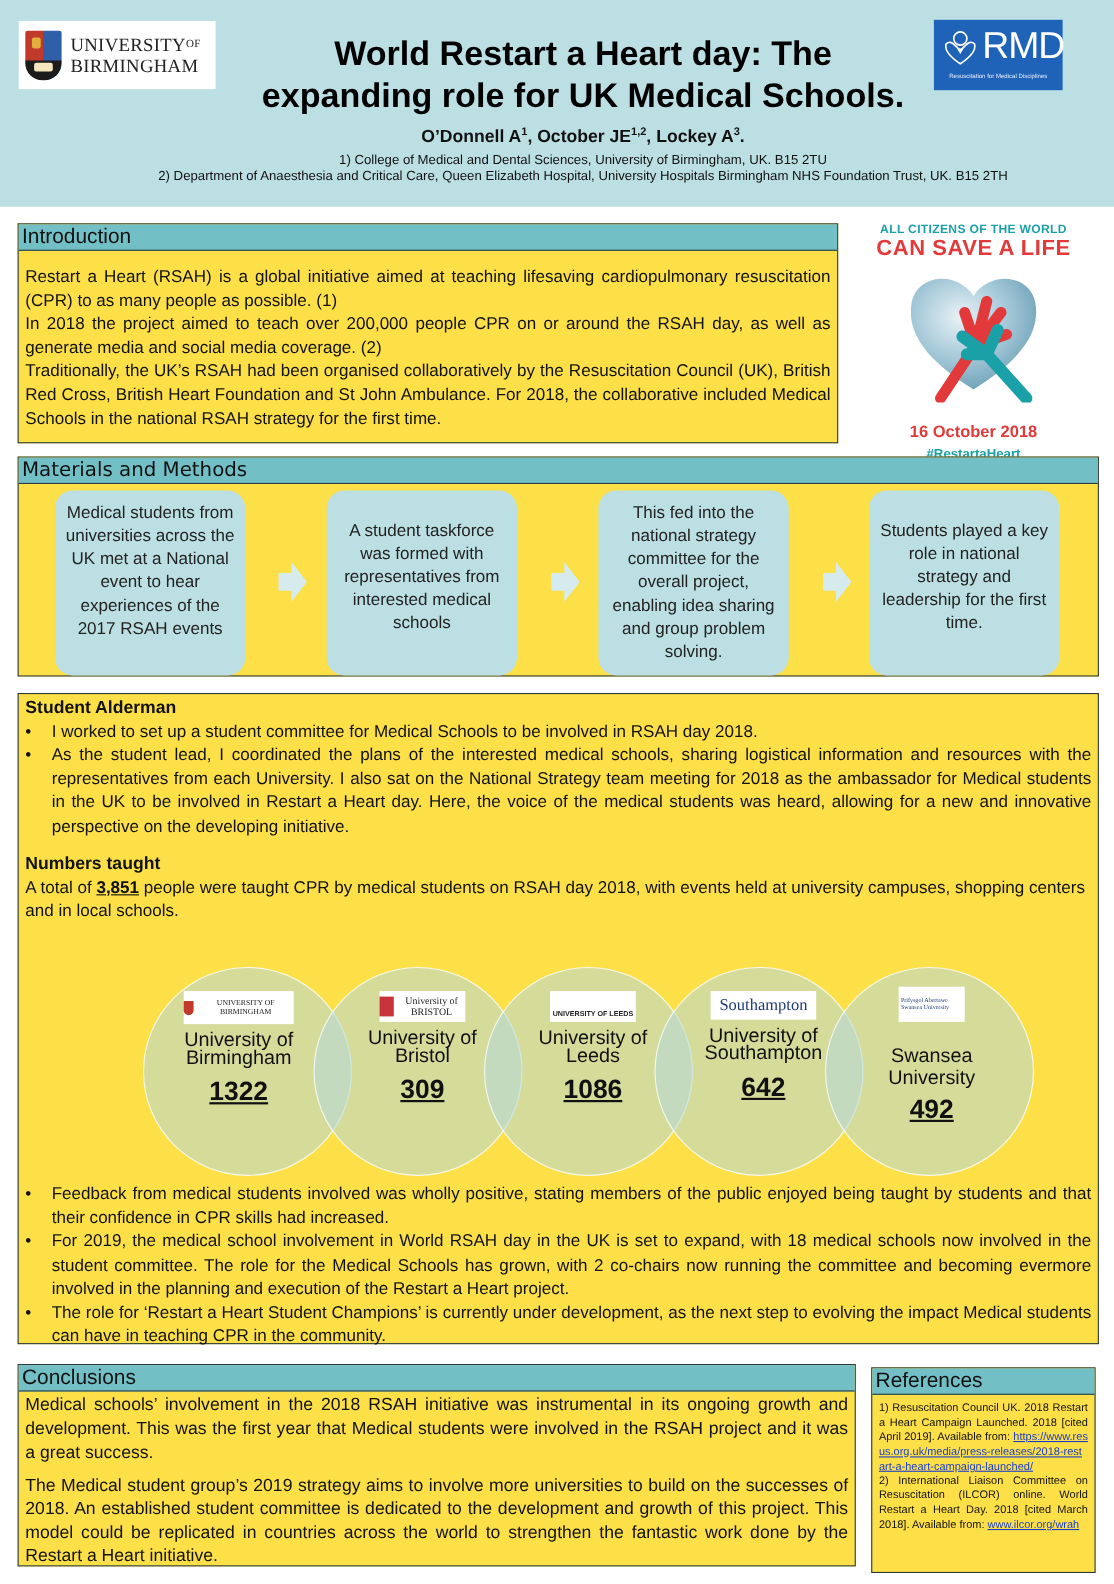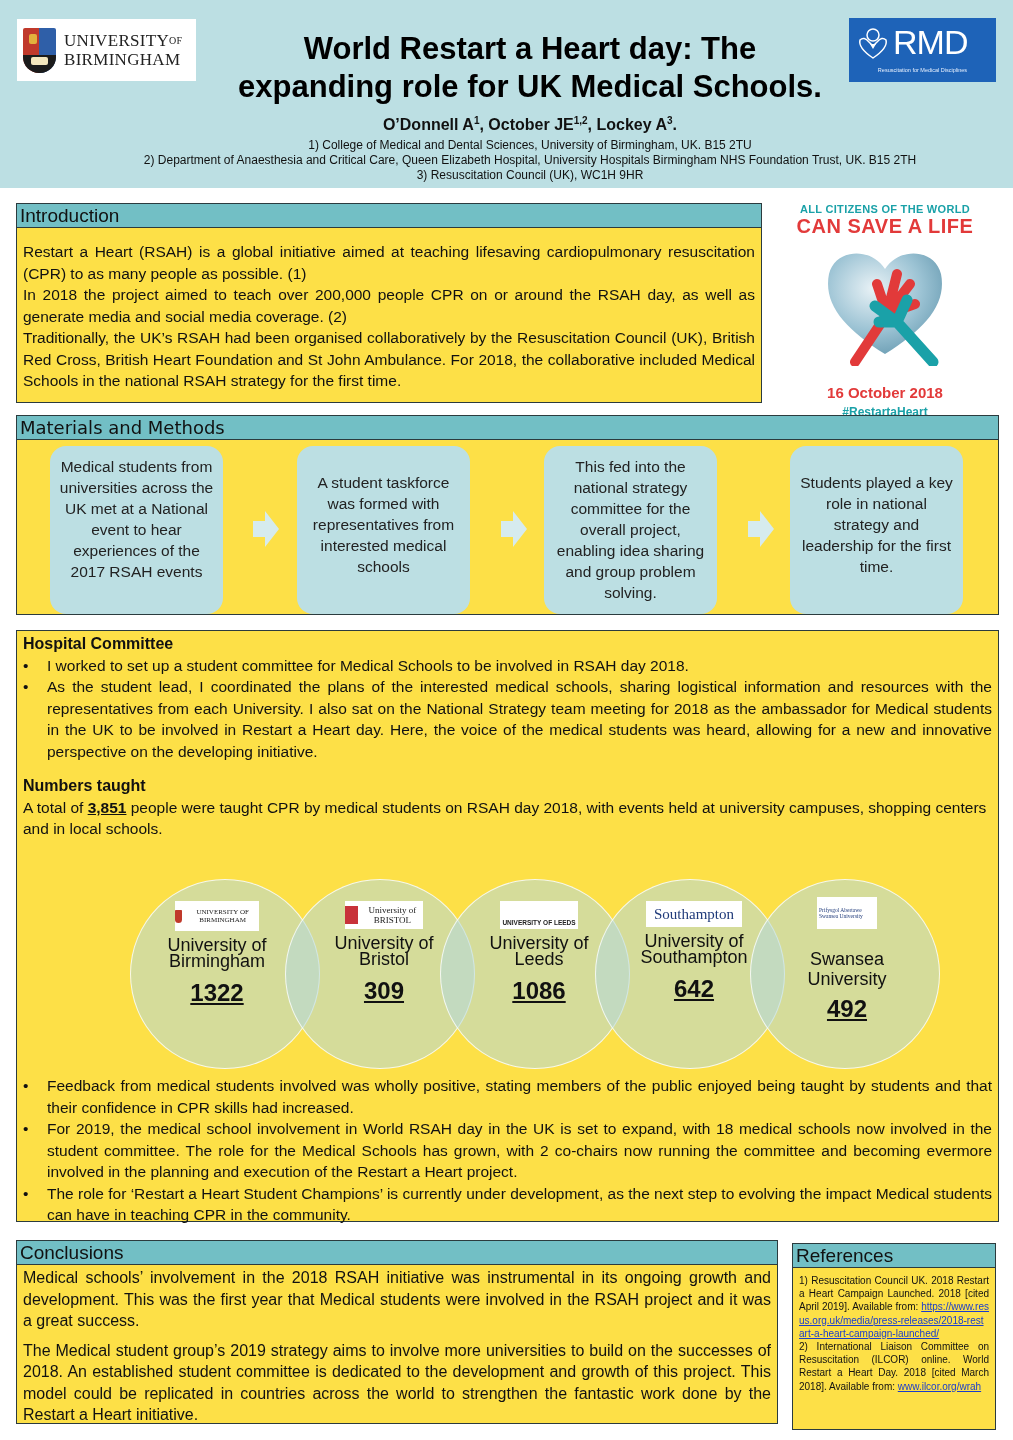--- a/index.html
+++ b/index.html
@@ -10,21 +10,21 @@
   .header { position: absolute; left: 0; top: 0; width: 1013px; height: 188px; background: #bcdfe3; }
   .uob-logo { position: absolute; left: 17px; top: 19px; width: 179px; height: 62px; background: #fff; display: flex; align-items: center; padding-left: 6px; }
   .uob-crest { width: 33px; height: 45px; position: relative; margin-right: 8px; }
   .uob-crest .shield { width: 33px; height: 45px; background: linear-gradient(90deg, #c0392b 0 50%, #2f5fa8 50% 100%); border-radius: 2px 2px 16px 16px; position: relative; overflow: hidden; }
   .uob-crest .shield::before { content: ""; position: absolute; left: 6px; top: 6px; width: 8px; height: 10px; background: #e2b13c; border-radius: 2px; }
   .uob-crest .shield::after { content: ""; position: absolute; left: 0; right: 0; bottom: 0; height: 18px; background: #1b1b1b; }
   .uob-crest .book { position: absolute; left: 8px; bottom: 8px; width: 17px; height: 8px; background: #f3e6bd; z-index: 2; border-radius: 2px; }
   .uob-text { font-family: "Liberation Serif", serif; font-size: 17px; line-height: 19px; color: #222; letter-spacing: 0.3px; }
   .uob-text small { font-size: 10px; vertical-align: top; }
 
-  .rmd-logo { position: absolute; left: 849px; top: 18px; width: 147px; height: 64px; background: #1e63b8; color: #fff; text-decoration: underline; }
+  .rmd-logo { position: absolute; left: 849px; top: 18px; width: 117px; height: 64px; background: #1e63b8; color: #fff; text-decoration: underline; }
   .rmd-icon { position: absolute; left: 8px; top: 8px; width: 32px; height: 34px; }
   .rmd-text { position: absolute; left: 44px; top: 5px; font-size: 34px; letter-spacing: -1px; font-family: "Liberation Sans", sans-serif; }
   .rmd-sub { position: absolute; left: 0; right: 0; top: 49px; font-size: 5.5px; text-align: center; color: #e7f0ff; }
 
   .title { position: absolute; left: 200px; top: 30px; width: 660px; text-align: center; font-size: 31px; font-weight: bold; line-height: 38px; color: #000; }
   .authors { position: absolute; left: 200px; top: 115px; width: 660px; text-align: center; font-size: 16px; font-weight: bold; }
   .authors sup { font-size: 10px; }
   .affil { position: absolute; left: 80px; width: 900px; text-align: center; font-size: 12px; line-height: 15px; color: #111; }
 
   
@@ -92,21 +92,20 @@
     <div>expanding role for UK Medical Schools.</div>
   </div>
 
   <div class="authors">
     <span>O’Donnell A</span><sup>1</sup>,
     <span>October JE</span><sup>1,2</sup>,
     <span>Lockey A</span><sup>3</sup>.
   </div>
   <div class="affil" style="top:138px">1) College of Medical and Dental Sciences, University of Birmingham, UK. B15 2TU</div>
   <div class="affil" style="top:153px">2) Department of Anaesthesia and Critical Care, Queen Elizabeth Hospital, University Hospitals Birmingham NHS Foundation Trust, UK. B15 2TH</div>
-  <div class="affil" style="top:168px">3) Resuscitation Council (UK), WC1H 9HR</div>
 
   <div class="rmd-logo">
     <svg class="rmd-icon" viewBox="0 0 32 34">
       <circle cx="16" cy="9" r="6" fill="none" stroke="#fff" stroke-width="1.5"></circle>
       <path d="M3 14 Q1 22 16 32 Q31 22 29 14 Q25 10 20 16 L16 20 L12 16 Q7 10 3 14 Z" fill="none" stroke="#fff" stroke-width="1.5"></path>
       <path d="M13 18 L19 18 L16 23 Z" fill="#fff"></path>
     </svg>
     <div class="rmd-text">RMD</div>
     <div class="rmd-sub">Resuscitation for Medical Disciplines</div>
   </div>
@@ -152,40 +151,40 @@
     </svg>
   <div class="mstep" style="left:527px">This fed into the national strategy committee for the overall project, enabling idea sharing and group problem solving.</div>
   <svg class="marrow" style="left:731px" viewBox="0 0 26 36">
       <path d="M0 10 H12 V0 L26 18 L12 36 V26 H0 Z" fill="#d6ebee"></path>
     </svg>
   <div class="mstep center" style="left:773px">Students played a key role in national strategy and leadership for the first time.</div>
 </div>
 
 <div class="box results">
   <div class="content">
-    <div class="subhead">Hospital Committee</div>
+    <div class="subhead">Student Alderman</div>
     <ul class="bul">
       <li>I worked to set up a student committee for Medical Schools to be involved in RSAH day 2018.</li>
       <li>As the student lead, I coordinated the plans of the interested medical schools, sharing logistical information and resources with the representatives from each University. I also sat on the National Strategy team meeting for 2018 as the ambassador for Medical students in the UK to be involved in Restart a Heart day. Here, the voice of the medical students was heard, allowing for a new and innovative perspective on the developing initiative.</li>
     </ul>
     <div class="subhead" style="margin-top:13px">Numbers taught</div>
     <p>
       <span>A total of </span><span class="total-num">3,851</span><span> people were taught CPR by medical students on RSAH day 2018, with events held at university campuses, shopping centers and in local schools.</span>
     </p>
   </div>
 
   <div class="circles">
     <div class="circ" style="left:113px"></div>
     <div class="circ" style="left:268px"></div>
     <div class="circ" style="left:423px"></div>
     <div class="circ" style="left:578px"></div>
     <div class="circ" style="left:733px"></div>
 
     <div class="circ-inner" style="left:105px">
-      <div class="circ-logo" style="width:84px;height:30px;font-size:7px;">
+      <div class="circ-logo" style="width:100px;height:30px;font-size:7px;">
           <span style="display:inline-block;width:10px;height:13px;background:#c0392b;margin-right:4px;border-radius:1px 1px 5px 5px"></span>
           <span>UNIVERSITY OF BIRMINGHAM</span>
         </div>
       <div class="circ-name">University of</div>
       <div class="circ-name" style="margin-top:0">Birmingham</div>
       <div class="circ-num">1322</div>
     </div>
     <div class="circ-inner" style="left:272px">
       <div class="circ-logo" style="width:78px;height:28px;font-size:9px;">
           <span style="display:inline-block;width:18px;height:18px;background:#c8323a;margin-right:4px"></span>

